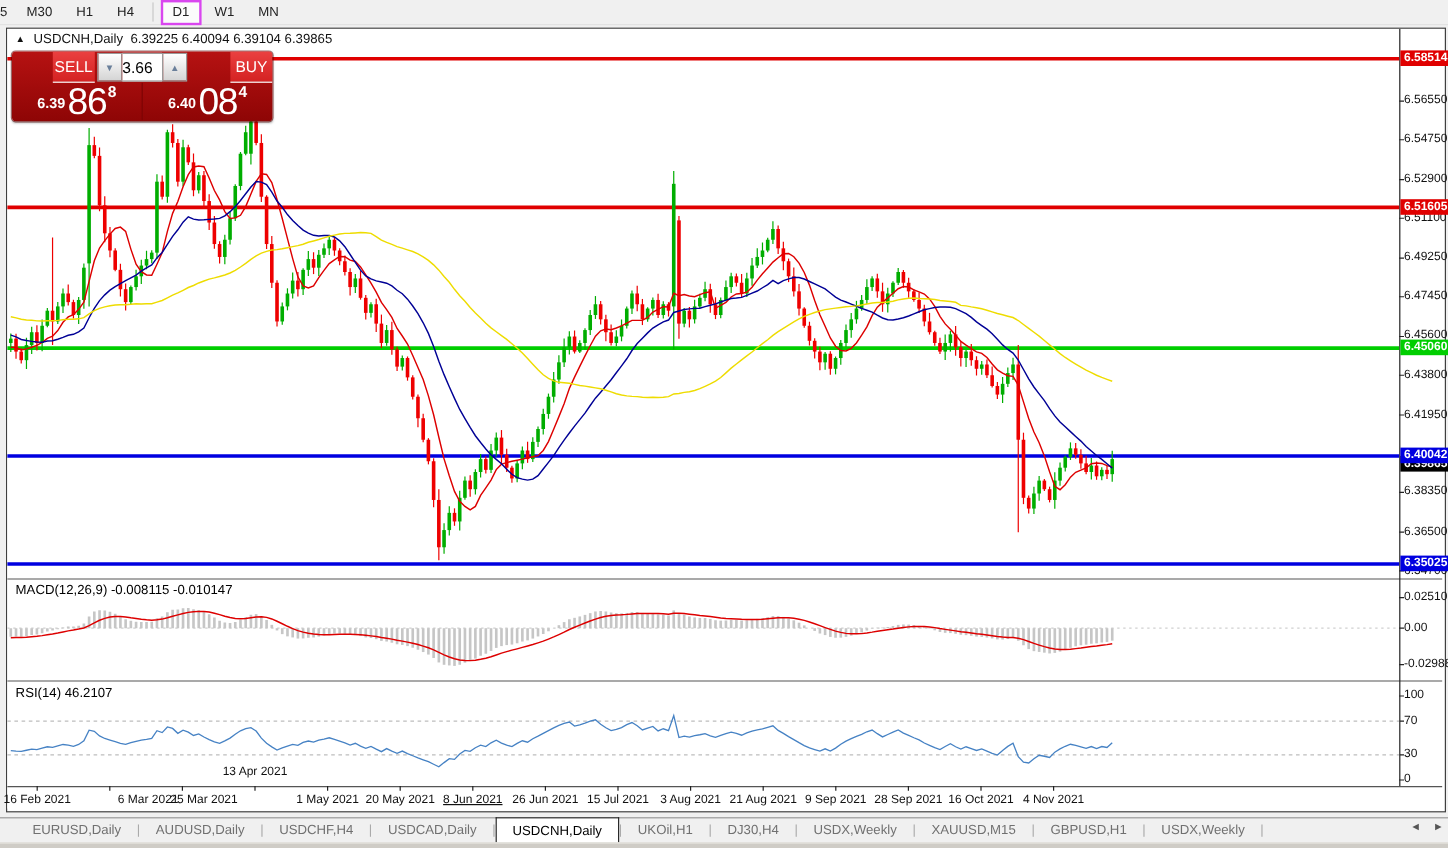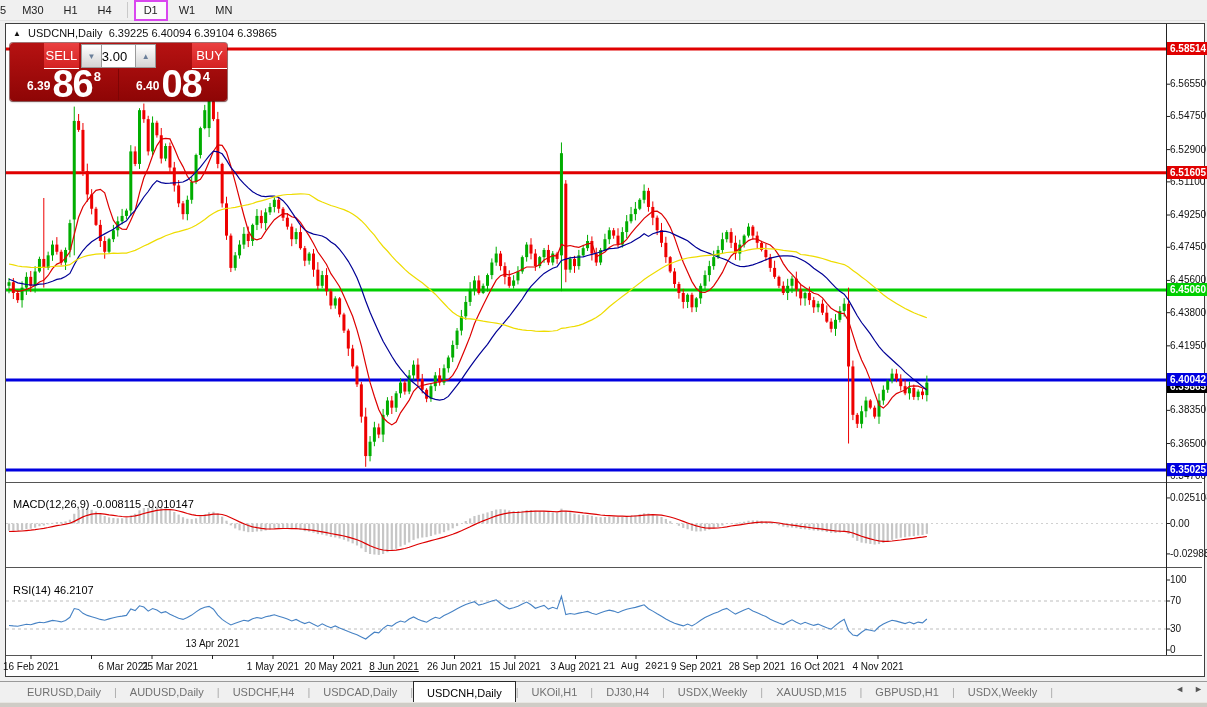--- a/index.html
+++ b/index.html
@@ -9,37 +9,37 @@
   #tf-toolbar{position:absolute;left:0;top:0;width:100%;height:20px;display:flex;align-items:center;font-size:11px;color:#222;border-bottom:1px solid #e2e2e2;}
   .tf-btn{padding:1px 8px;margin:0 1px;height:15px;line-height:14px;border:1px solid transparent;cursor:default;}
   .tf-btn.cut{padding:1px 4px 1px 0;margin-left:-1px;}
   .tf-btn.active{background:#fbfbfb;border:2px solid #d946ef;}
   .tf-sep{width:1px;height:16px;background:#c9c9c9;margin:0 5px;}
   
   #chart-window{position:absolute;left:5px;top:23px;width:1198px;height:652px;background:#fff;border:1px solid #3f3f3f;}
   #chart-svg{position:absolute;left:0;top:0;}
   .quote-title{position:absolute;left:7px;top:3px;font-size:11px;color:#111;white-space:nowrap;z-index:5;}
   .quote-title .tri{font-size:8px;vertical-align:1px;margin-right:4px;}
-  .panel-label{position:absolute;left:7px;font-size:11px;color:#000;white-space:nowrap;z-index:4;margin-top:12px;}
+  .panel-label{position:absolute;left:7px;font-size:11px;color:#000;white-space:nowrap;z-index:4;}
   
   .ax-label{position:absolute;left:1164px;width:40px;font-size:10px;color:#111;white-space:nowrap;z-index:3;}
   .ax-badge{position:absolute;left:1161px;width:41px;font-size:10px;font-weight:bold;color:#fff;text-align:left;padding:1px 0 1px 3px;white-space:nowrap;z-index:4;}
   .date-label{position:absolute;font-size:10px;color:#111;white-space:nowrap;transform:translateX(-50%);z-index:3;}
   
   #ocp{position:absolute;left:4px;top:19px;width:217px;height:58px;border-radius:3px;background:linear-gradient(#b61212,#8e0505);box-shadow:0 0 0 1px rgba(90,0,0,.55),0 1px 2px rgba(0,0,0,.35);z-index:6;overflow:hidden;}
   #ocp .row1{height:26px;display:flex;align-items:stretch;}
   .trade-btn{width:38px;background:linear-gradient(#ea4040,#d42222);color:#fff;font-size:13px;display:flex;align-items:center;justify-content:center;border-bottom:1px solid #ffffff;cursor:pointer;margin-left:34px;}
   .vol-group{flex:1;display:flex;margin:1px 2px;}
   .spin-btn{width:19px;background:linear-gradient(#ffffff,#d4d4d4);border:1px solid #9a9a9a;color:#6a7f9a;font-size:8px;display:flex;align-items:center;justify-content:center;cursor:pointer;}
   .vol-field{flex:1;background:#fff;border-top:1px solid #9a9a9a;border-bottom:1px solid #9a9a9a;font-size:13px;color:#000;display:flex;align-items:center;justify-content:flex-end;padding-right:8px;}
   #ocp .row2{height:31px;display:flex;border-radius:10px;}
   .price-cell{flex:1;display:flex;align-items:flex-end;justify-content:center;color:#fff;padding-bottom:3px;}
   .price-cell.left{border-right:1px solid #7e0404;}
   .p-small{font-size:12px;font-weight:bold;margin:0 2px 4px 0;}
-  .p-big{font-size:38px;font-weight:bold;line-height:25px;letter-spacing:-1px;}
+  .p-big{font-size:31px;font-weight:normal;line-height:25px;letter-spacing:-1px;}
   .p-sup{font-size:13px;font-weight:bold;margin:0 0 13px 1px;}
   
   #tab-bar{position:absolute;left:0;top:681px;width:100%;height:21px;background:#f0f0f0;border-top:1px solid #9a9a9a;display:flex;align-items:stretch;font-size:11px;color:#707070;padding-left:14px;box-sizing:border-box;}
   .tab{padding:0 13px;display:flex;align-items:center;cursor:pointer;white-space:nowrap;}
   .tab.active{background:#fff;border:1px solid #2a2a2a;border-bottom:none;color:#000;margin-top:-1px;padding-top:1px;}
   .tab-sep{display:flex;align-items:center;color:#aaa;}
   #tab-arrows{position:absolute;right:4px;top:684px;display:flex;gap:10px;z-index:5;}
   .tab-arrow{font-size:9px;color:#555;cursor:pointer;}
   #bottom-strip{position:absolute;left:0;top:702px;width:100%;height:5px;background:#cfccc6;border-top:1px solid #e8e6e2;}
 </style>
@@ -753,21 +753,21 @@
     <span class="tri">▲</span>
     <span>USDCNH,Daily</span>&nbsp;
     <span>6.39225 6.40094 6.39104 6.39865</span>
   </div>
 
   <div id="ocp">
     <div class="row1">
       <div class="trade-btn">SELL</div>
       <div class="vol-group">
         <div class="spin-btn">▼</div>
-        <div class="vol-field">3.00</div>
+        <div class="vol-field">3.66</div>
         <div class="spin-btn">▲</div>
       </div>
       <div class="trade-btn">BUY</div>
     </div>
     <div class="row2">
       <div class="price-cell left">
         <span class="p-small">6.39</span>
         <span class="p-big">86</span>
         <span class="p-sup">8</span>
       </div>
@@ -813,21 +813,21 @@
       <div class="date-label" style="left: 25px; top: 637px;">16 Feb 2021</div>
       <div class="date-label" style="left: 85.5px; top: 637px; margin-left: 32px;">6 Mar 2021</div>
       <div class="date-label" style="left: 164px; top: 637px;">25 Mar 2021</div>
       <div class="date-label" style="left: 206.5px; top: 614px;">13 Apr 2021</div>
       <div class="date-label" style="left: 267px; top: 637px;">1 May 2021</div>
       <div class="date-label" style="left: 327.5px; top: 637px;">20 May 2021</div>
       <div class="date-label" style="left: 388px; top: 637px; text-decoration: underline;">8 Jun 2021</div>
       <div class="date-label" style="left: 448.5px; top: 637px;">26 Jun 2021</div>
       <div class="date-label" style="left: 509px; top: 637px;">15 Jul 2021</div>
       <div class="date-label" style="left: 569.5px; top: 637px;">3 Aug 2021</div>
-      <div class="date-label" style="left: 630px; top: 637px; font-family: Liberation Mono, monospace;">21 Aug 2021</div>
+      <div class="date-label" style="left: 630px; top: 637px;">21 Aug 2021</div>
       <div class="date-label" style="left: 690.5px; top: 637px;">9 Sep 2021</div>
       <div class="date-label" style="left: 751px; top: 637px;">28 Sep 2021</div>
       <div class="date-label" style="left: 811.5px; top: 637px;">16 Oct 2021</div>
       <div class="date-label" style="left: 872px; top: 637px; text-align: right;">4 Nov 2021</div>
     </div>
 </div>
 
 <div id="tab-bar">
     <div class="tab">EURUSD,Daily</div>
     <div class="tab-sep">|</div>

